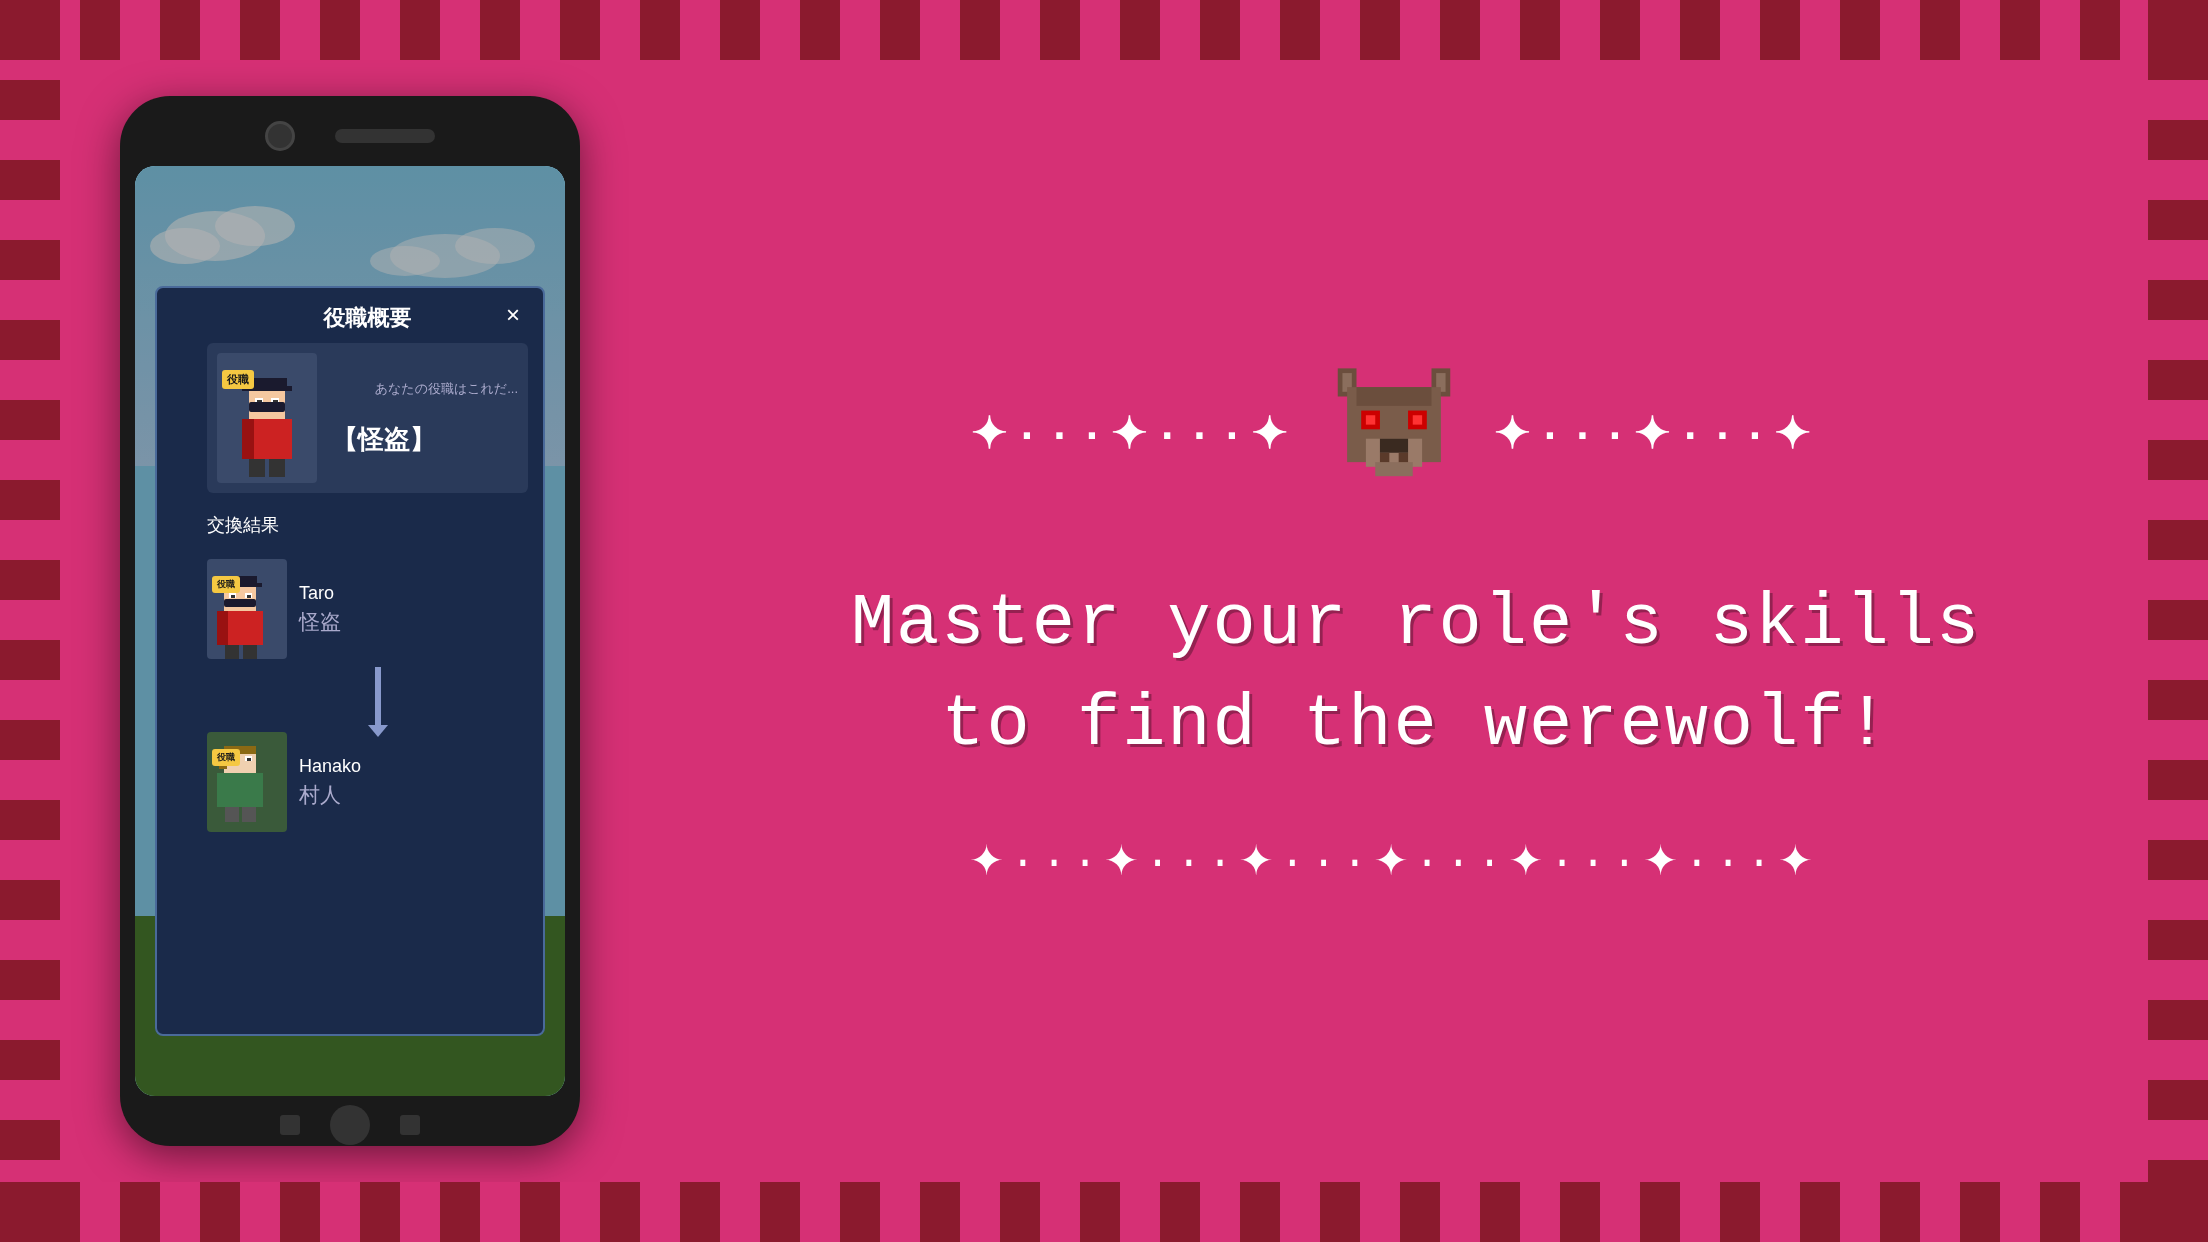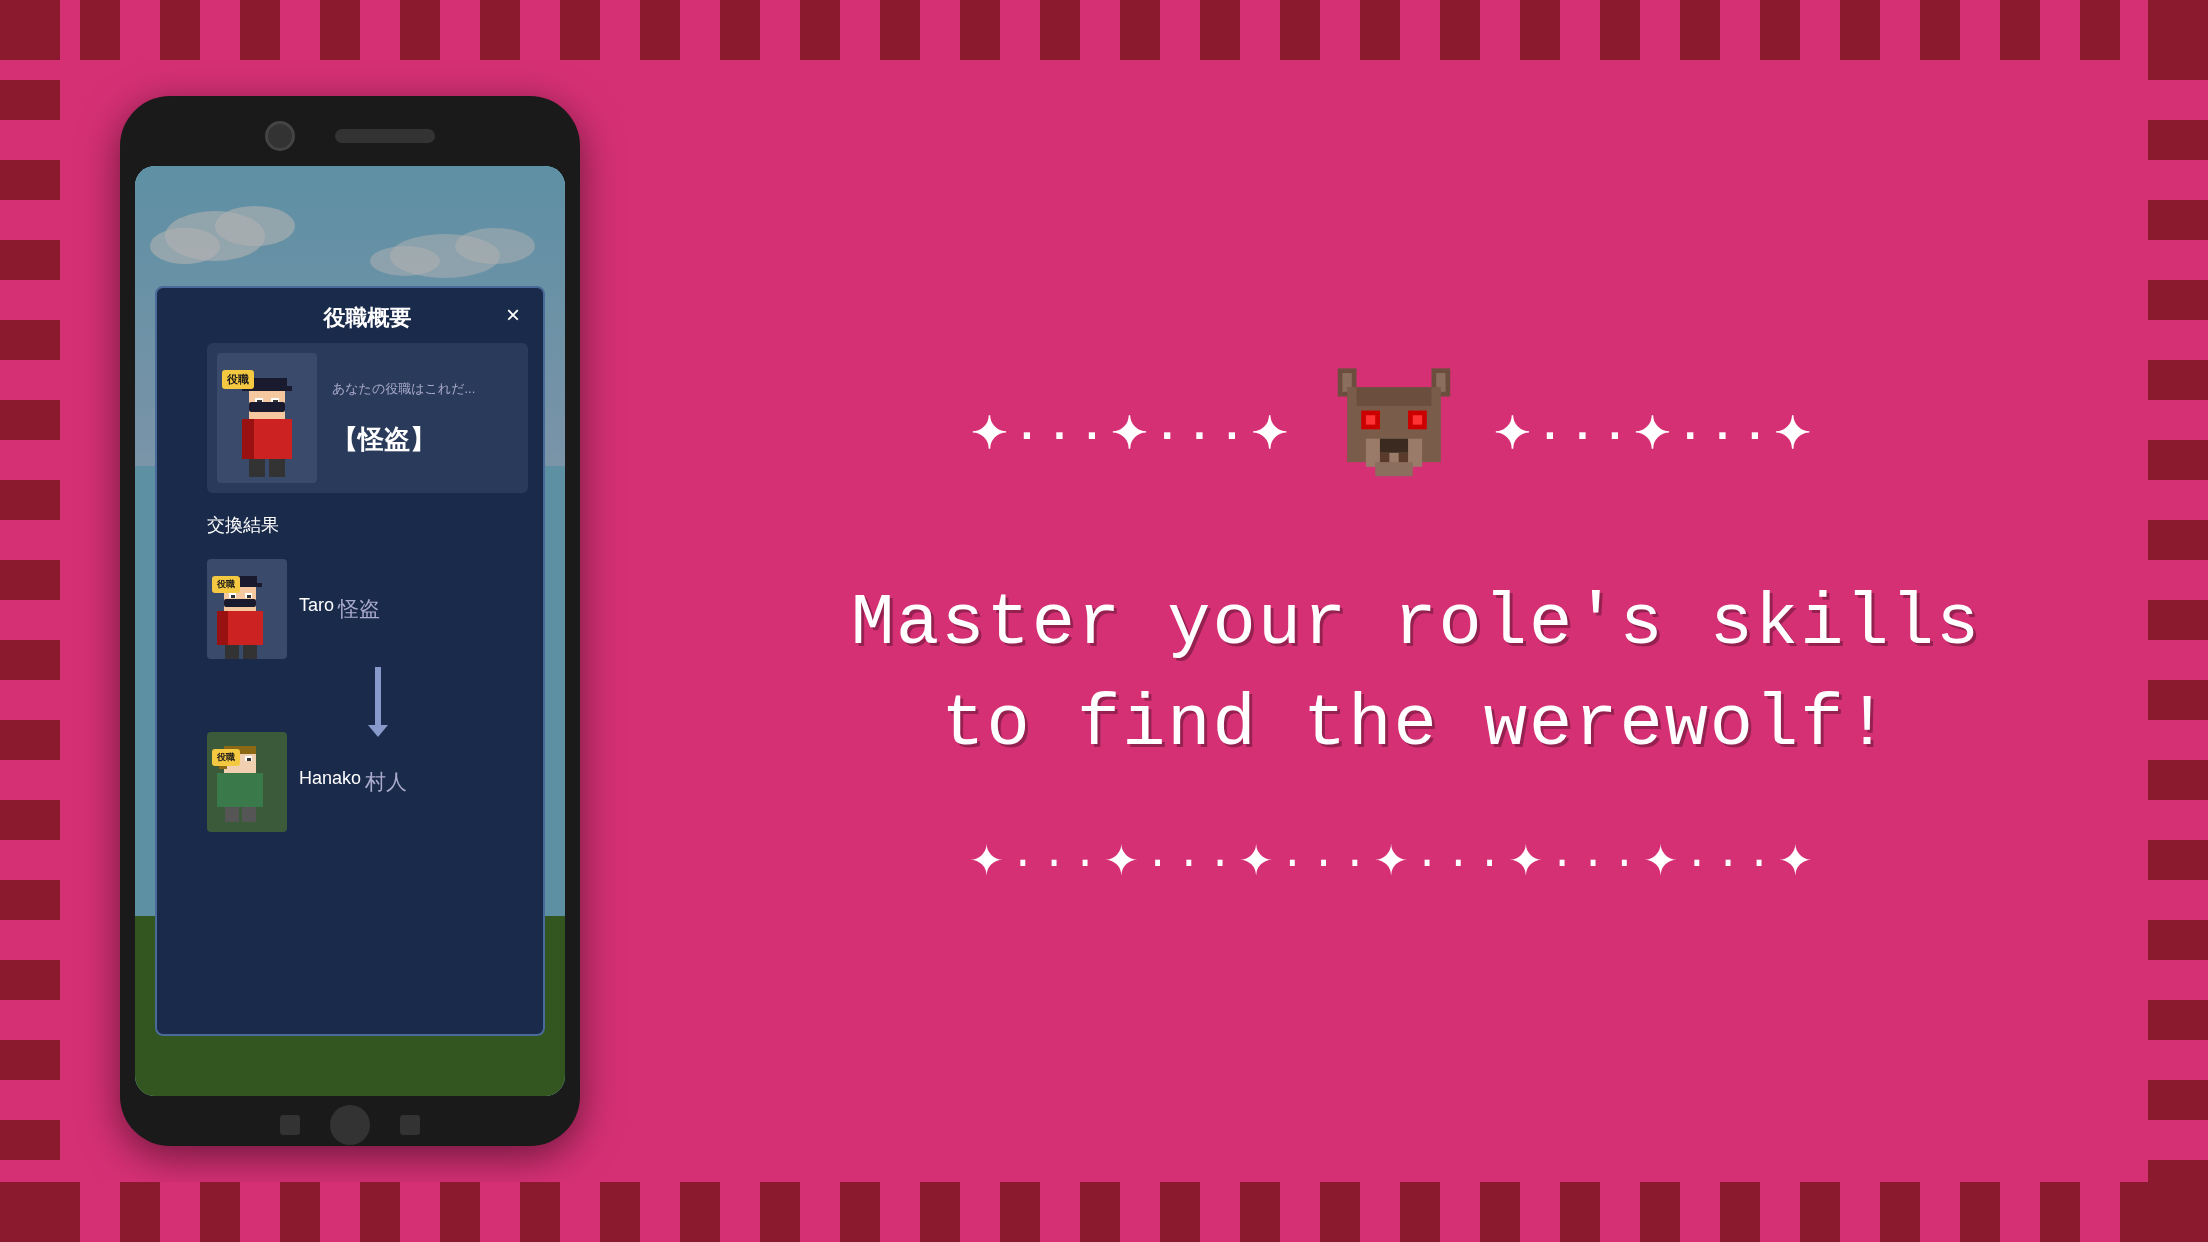--- a/index.html
+++ b/index.html
@@ -227,20 +227,21 @@
 
     .role-label-box {
       flex: 1;
     }
 
     .role-desc-text {
       color: #aac;
       font-size: 13px;
       font-family: sans-serif;
       margin-bottom: 24px;
+      text-align: right;
     }
 
     .role-name-text {
       color: white;
       font-size: 26px;
       font-family: sans-serif;
       font-weight: bold;
     }
 
     
@@ -270,21 +271,21 @@
       position: relative;
       overflow: hidden;
     }
 
     .player-avatar-small .role-name-badge {
       font-size: 9px;
     }
 
     .player-info {
       display: flex;
-      flex-direction: row;
+      flex-direction: column;
       gap: 4px;
     }
 
     .player-name {
       color: white;
       font-size: 18px;
       font-family: sans-serif;
     }
 
     .player-role {

